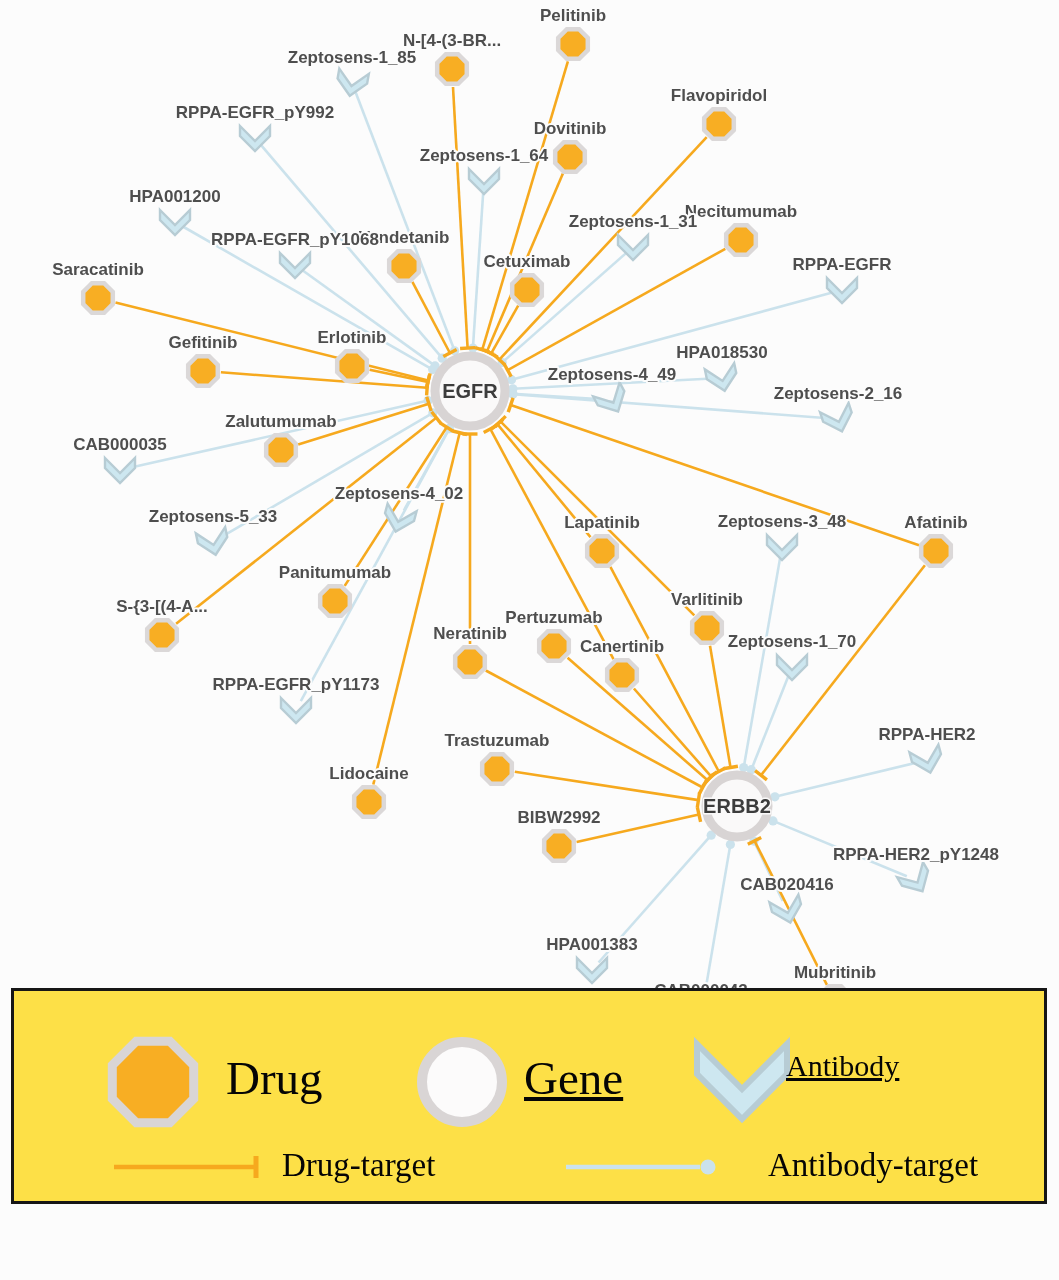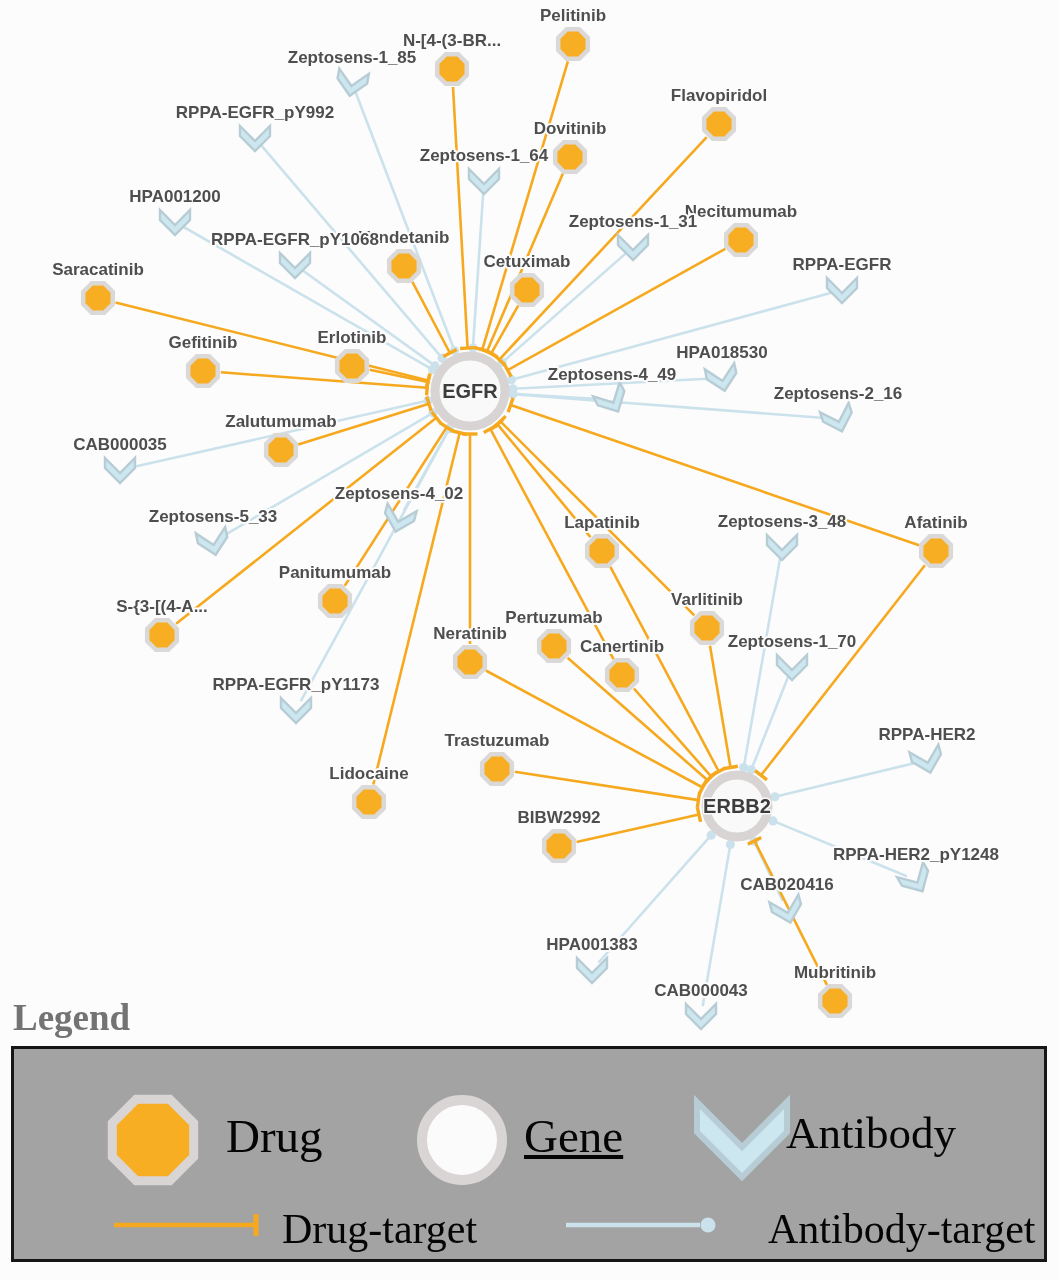--- a/index.html
+++ b/index.html
@@ -5,28 +5,28 @@
   html,body{margin:0;padding:0;background:#ffffff;}
   .stage{position:relative;width:1059px;height:1280px;background:#FCFCFC;overflow:hidden;
          font-family:"Liberation Sans",sans-serif;}
   #graph{position:absolute;left:0;top:0;}
   .node-label{font-family:"Liberation Sans",sans-serif;font-size:17px;font-weight:700;fill:#4E4E4E;
               paint-order:stroke;stroke:#FCFCFC;stroke-width:4px;stroke-linejoin:round;}
   .gene-label{font-family:"Liberation Sans",sans-serif;font-size:20px;font-weight:700;fill:#3C3C3C;
               paint-order:stroke;stroke:#FAF9F9;stroke-width:3px;stroke-linejoin:round;}
   .legend-title{position:absolute;left:13px;top:996px;font-family:"Liberation Serif",serif;
                 font-size:37px;font-weight:700;color:#737373;}
-  .legend-box{position:absolute;left:11px;top:1046px;width:1030px;height:210px;
-              border:3px solid #161616;background:#a3a3a3;}
+  .legend-box{position:absolute;left:11px;top:988px;width:1030px;height:210px;
+              border:3px solid #161616;background:#fde047;}
   .legend-box .li{position:absolute;}
   .lt{position:absolute;font-family:"Liberation Serif",serif;color:#050505;font-size:47px;}
-  .lt2{position:absolute;font-family:"Liberation Serif",serif;color:#050505;font-size:42px;}
+  .lt2{position:absolute;font-family:"Liberation Serif",serif;color:#050505;font-size:33px;}
   .t-drug{left:212px;top:60px;}
   .t-gene{left:510px;top:60px;text-decoration:underline;}
-  .t-ab{left:772px;top:58px;font-size:45px;}
+  .t-ab{left:772px;top:58px;font-size:30px;text-decoration:underline;}
   .t-dt{left:268px;top:156px;}
   .t-at{left:714px;top:156px;margin-left:40px;}
 </style>
 </head>
 <body>
 
 <div class="stage">
 
   <svg id="graph" width="1059" height="1280" viewBox="0 0 1059 1280">
       <g>

